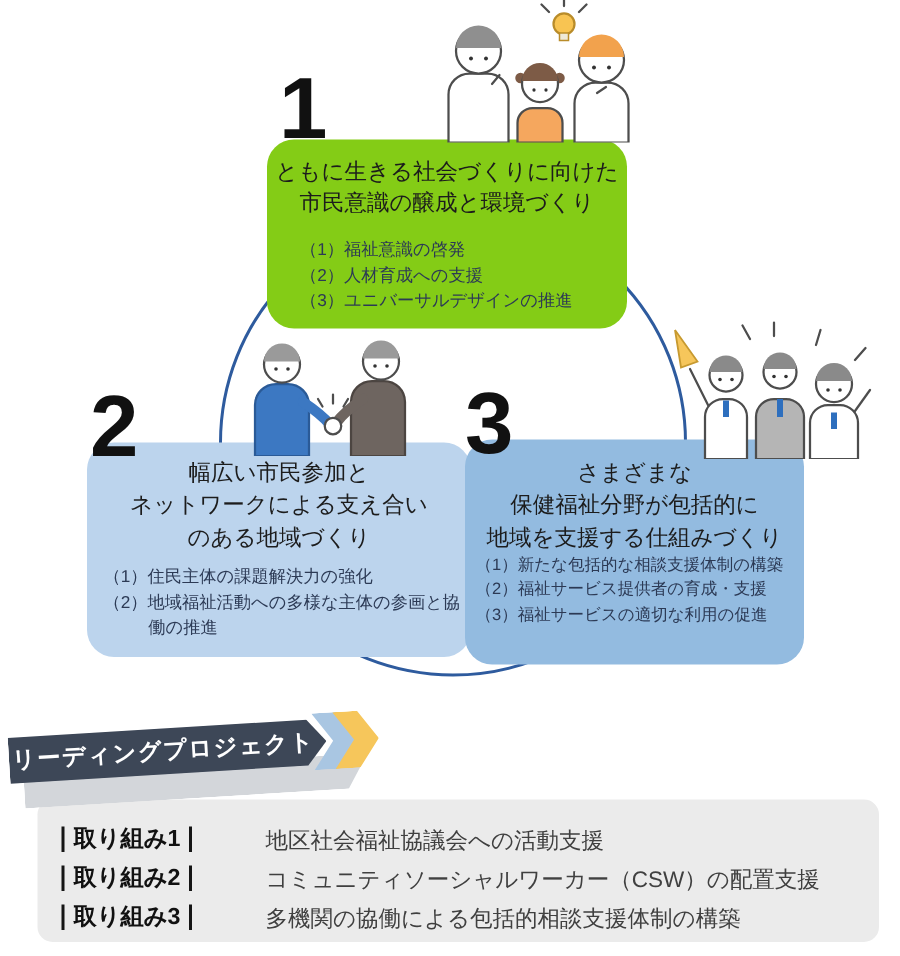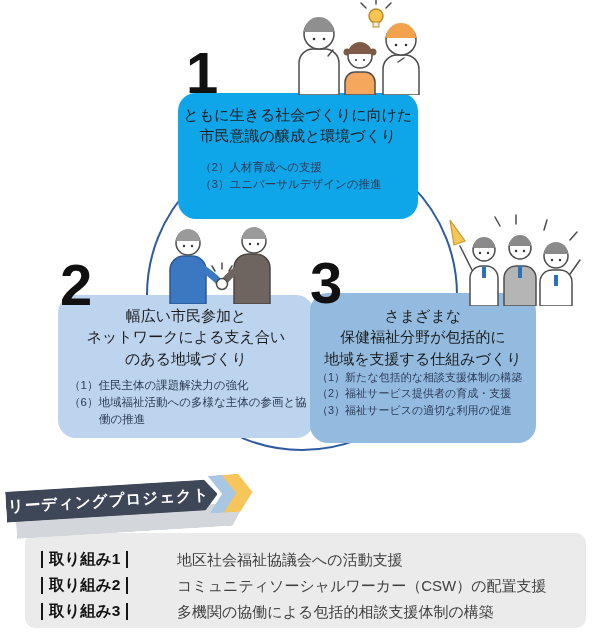--- a/index.html
+++ b/index.html
@@ -80,36 +80,37 @@
 <body>
 
 <div class="canvas">
 
   <div class="link-circle" style="border-color: rgb(46, 91, 158);"></div>
 
   <div class="num num1">1</div>
   <div class="num num2">2</div>
   <div class="num num3">3</div>
 
-  <div class="box box1" style="background: #0ea5e9;">
+  <div class="box box1" style="background: #84cc16;">
     <p class="title">ともに生きる社会づくりに向けた
 市民意識の醸成と環境づくり</p>
     <ul class="items">
+      <li>（1）福祉意識の啓発</li>
       <li>（2）人材育成への支援</li>
       <li>（3）ユニバーサルデザインの推進</li>
     </ul>
   </div>
 
   <div class="box box2" style="background: rgb(188, 212, 237);">
     <p class="title">幅広い市民参加と
 ネットワークによる支え合い
 のある地域づくり</p>
     <ul class="items">
       <li>（1）住民主体の課題解決力の強化</li>
-      <li>（6）地域福祉活動への多様な主体の参画と協働の推進</li>
+      <li>（2）地域福祉活動への多様な主体の参画と協働の推進</li>
     </ul>
   </div>
 
   <div class="box box3" style="background: rgb(147, 187, 224);">
     <p class="title">さまざまな
 保健福祉分野が包括的に
 地域を支援する仕組みづくり</p>
     <ul class="items">
       <li>（1）新たな包括的な相談支援体制の構築</li>
       <li>（2）福祉サービス提供者の育成・支援</li>

